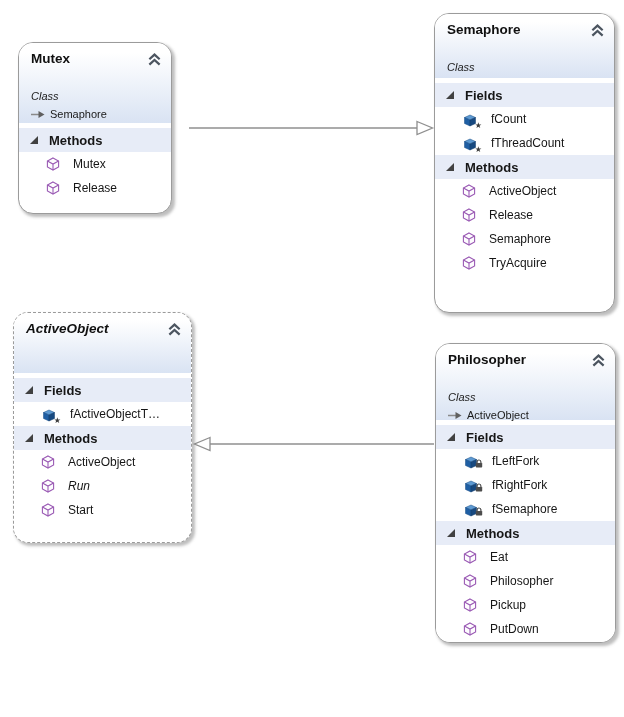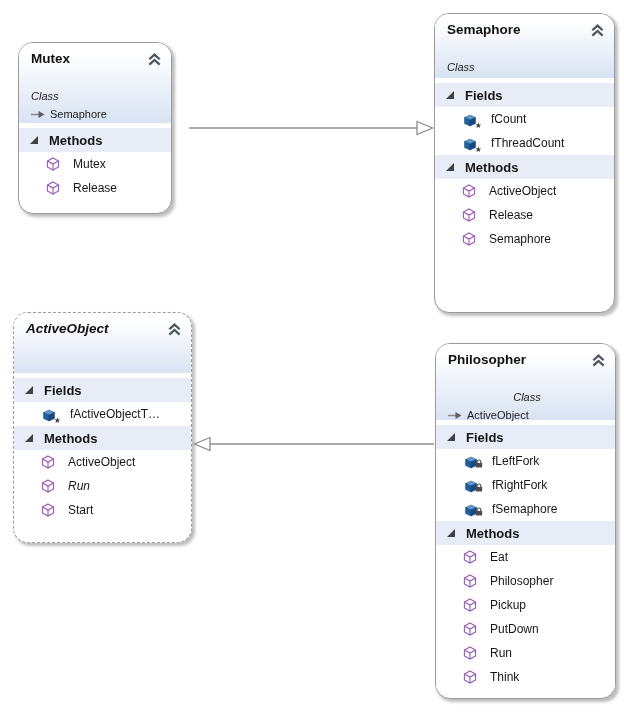--- a/index.html
+++ b/index.html
@@ -166,20 +166,26 @@
           <use href="#sym-method"></use>
         </svg>
       <span class="member-name">Release</span>
     </div>
     <div class="member-row">
       <svg class="micon" width="14" height="14">
           <use href="#sym-method"></use>
         </svg>
       <span class="member-name">Semaphore</span>
     </div>
+    <div class="member-row">
+      <svg class="micon" width="14" height="14">
+          <use href="#sym-method"></use>
+        </svg>
+      <span class="member-name">TryAcquire</span>
+    </div>
   </div>
 
   <div class="class-box dashed" style="left:13px; top:312px; width:179px; height:231px;">
     <div class="box-header" style="height:60px;">
       <div class="title-row">
         <span class="class-title italic">ActiveObject</span>
         <span class="collapse-btn">
           <svg width="15" height="13">
               <use href="#sym-chevron"></use>
             </svg>
@@ -217,21 +223,21 @@
       <span class="member-name italic">Run</span>
     </div>
     <div class="member-row">
       <svg class="micon" width="14" height="14">
           <use href="#sym-method"></use>
         </svg>
       <span class="member-name">Start</span>
     </div>
   </div>
 
-  <div class="class-box" style="left:435px; top:343px; width:181px; height:356px;text-align:center;">
+  <div class="class-box" style="left:435px; top:343px; width:181px; height:300px;">
     <div class="box-header" style="height:76px;">
       <div class="title-row">
         <span class="class-title">Philosopher</span>
         <span class="collapse-btn">
           <svg width="15" height="13">
               <use href="#sym-chevron"></use>
             </svg>
         </span>
       </div>
       <div class="stereotype">Class</div>

